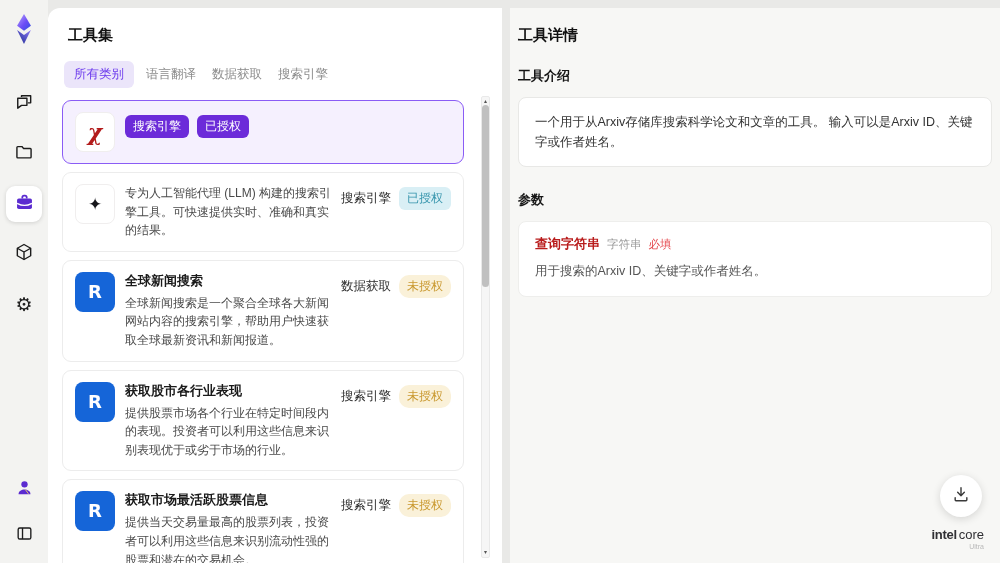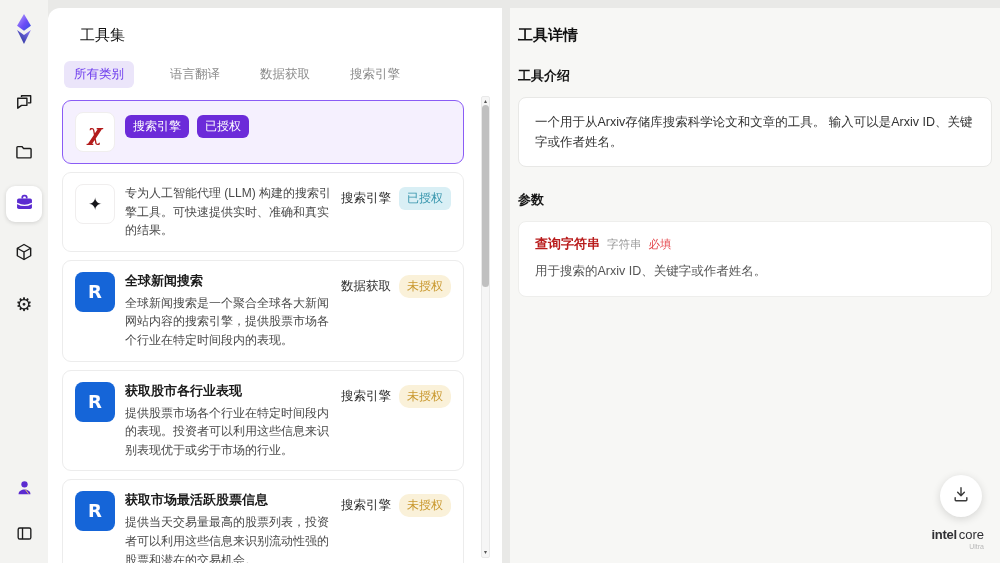--- a/index.html
+++ b/index.html
@@ -13,22 +13,22 @@
   .rail-logo{margin-top:12px;width:30px;height:34px;display:flex;align-items:center;justify-content:center;}
   .rail-nav{margin-top:40px;display:flex;flex-direction:column;align-items:center;gap:14px;}
   .rail-btn{width:36px;height:36px;border-radius:9px;display:flex;align-items:center;justify-content:center;cursor:pointer;}
   .rail-btn.active{background:#ffffff;box-shadow:0 1px 4px rgba(0,0,0,.14);}
   .rail-bottom{position:absolute;bottom:10px;left:0;width:48px;display:flex;flex-direction:column;align-items:center;gap:10px;}
   .gear-glyph{font-size:19px;color:#1f1f1f;line-height:1;}
 
   
   .main{position:absolute;left:48px;top:8px;width:454px;height:555px;background:#ffffff;
     border-radius:12px 0 0 0;padding:16px 14px 0 14px;overflow:hidden;}
-  .main-title{font-size:15px;font-weight:normal;color:#121212;margin:2px 0 16px 18px;}
-  .tabs{display:flex;align-items:center;gap:32px;margin:0 0 12px 2px;font-size:12.5px;}
+  .main-title{font-size:15px;font-weight:bold;color:#121212;margin:2px 0 16px 6px;}
+  .tabs{display:flex;align-items:center;gap:8px;margin:0 0 12px 2px;font-size:12.5px;}
   .tab{color:#8b8b8b;padding:5px 4px;border-radius:6px;cursor:pointer;white-space:nowrap;}
   .tab.active{background:#ebe5fa;color:#6d3ced;padding:5px 10px;}
 
   .tool-list{position:relative;height:465px;overflow:hidden;padding-right:24px;}
   .card{display:flex;gap:10px;align-items:flex-start;background:#fff;border:1px solid #ececec;
     border-radius:9px;padding:11px 12px;margin-bottom:8px;cursor:pointer;}
   .card.selected{background:#f5f0fe;border:1px solid #8a5cf5;}
   .card-icon{width:40px;height:40px;border-radius:8px;flex-shrink:0;display:flex;
     align-items:center;justify-content:center;background:#fff;border:1px solid #f0eeee;}
   .icon-blue{background:#1565d8;border:none;}
@@ -186,21 +186,21 @@
       <span class="tag-plain">搜索引擎</span>
       <span class="badge badge-cyan">已授权</span>
     </div>
   </div>
       <div class="card">
     <div class="card-icon icon-blue">
           <span class="g-blue">R</span>
         </div>
     <div class="card-body">
       <div class="card-title">全球新闻搜索</div>
-      <div class="card-desc">全球新闻搜索是一个聚合全球各大新闻网站内容的搜索引擎，提供股票市场各个行业在特定时间段内的表现。</div>
+      <div class="card-desc">全球新闻搜索是一个聚合全球各大新闻网站内容的搜索引擎，帮助用户快速获取全球最新资讯和新闻报道。</div>
     </div>
     <div class="card-tags">
       <span class="tag-plain">数据获取</span>
       <span class="badge badge-yellow">未授权</span>
     </div>
   </div>
       <div class="card">
     <div class="card-icon icon-blue">
           <span class="g-blue">R</span>
         </div>

